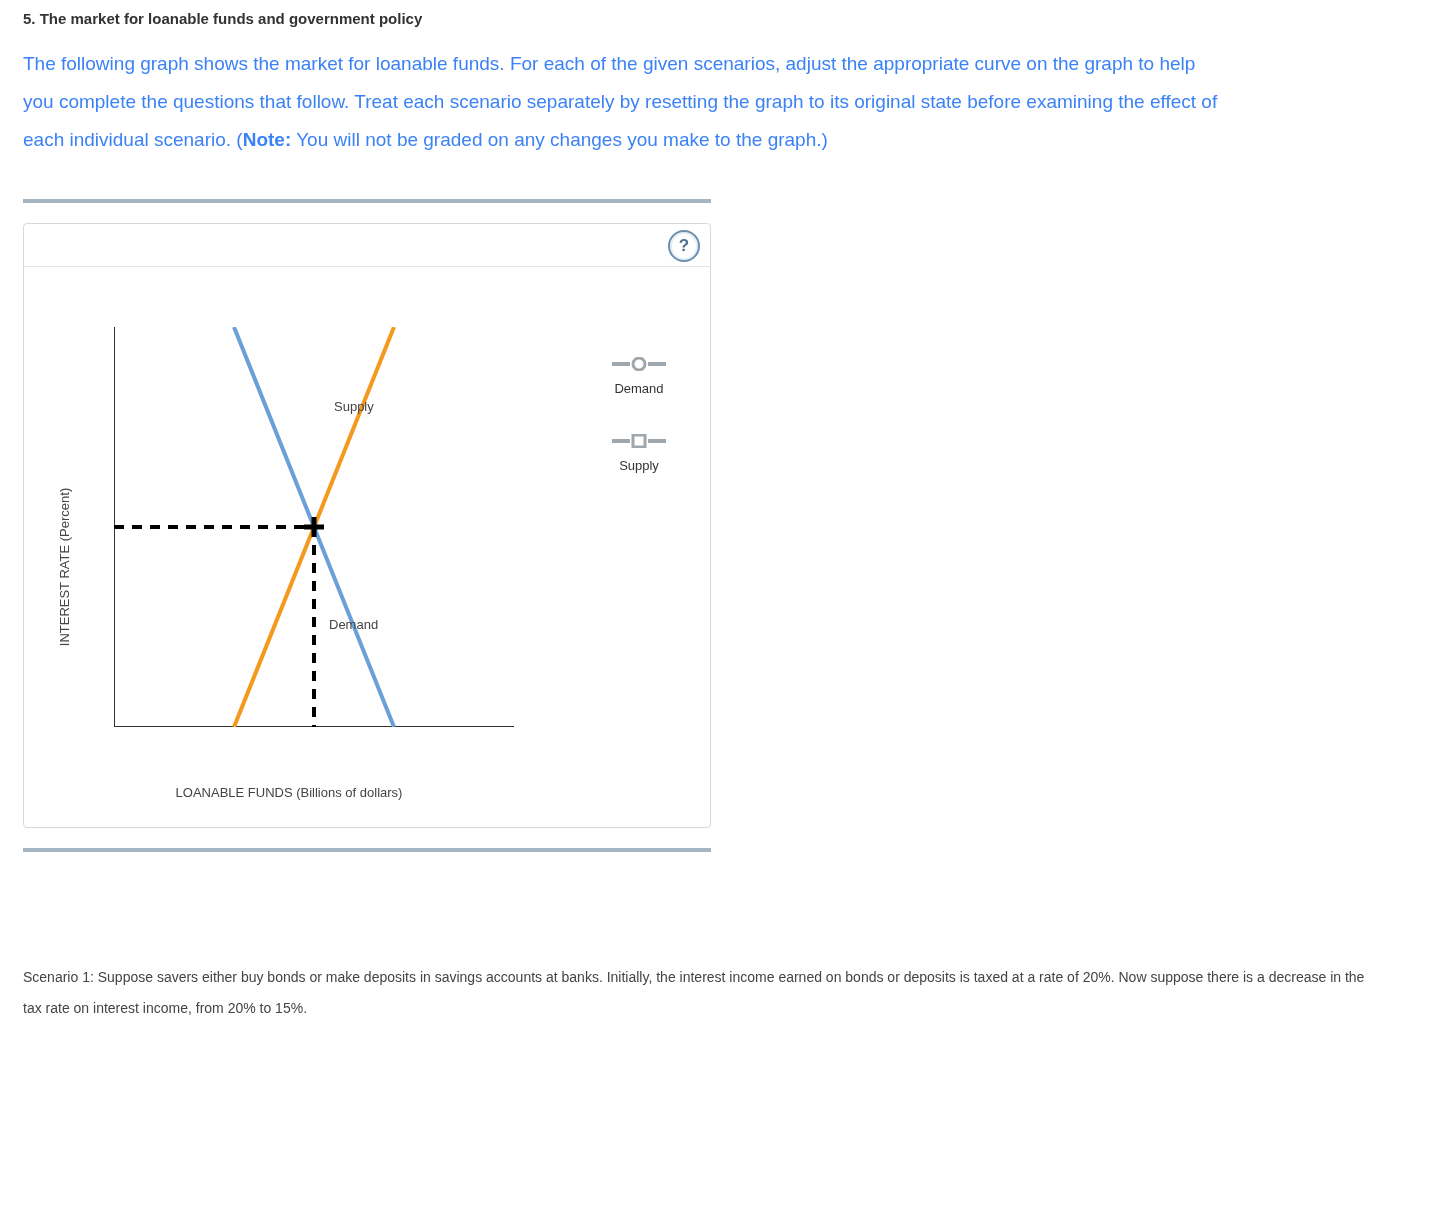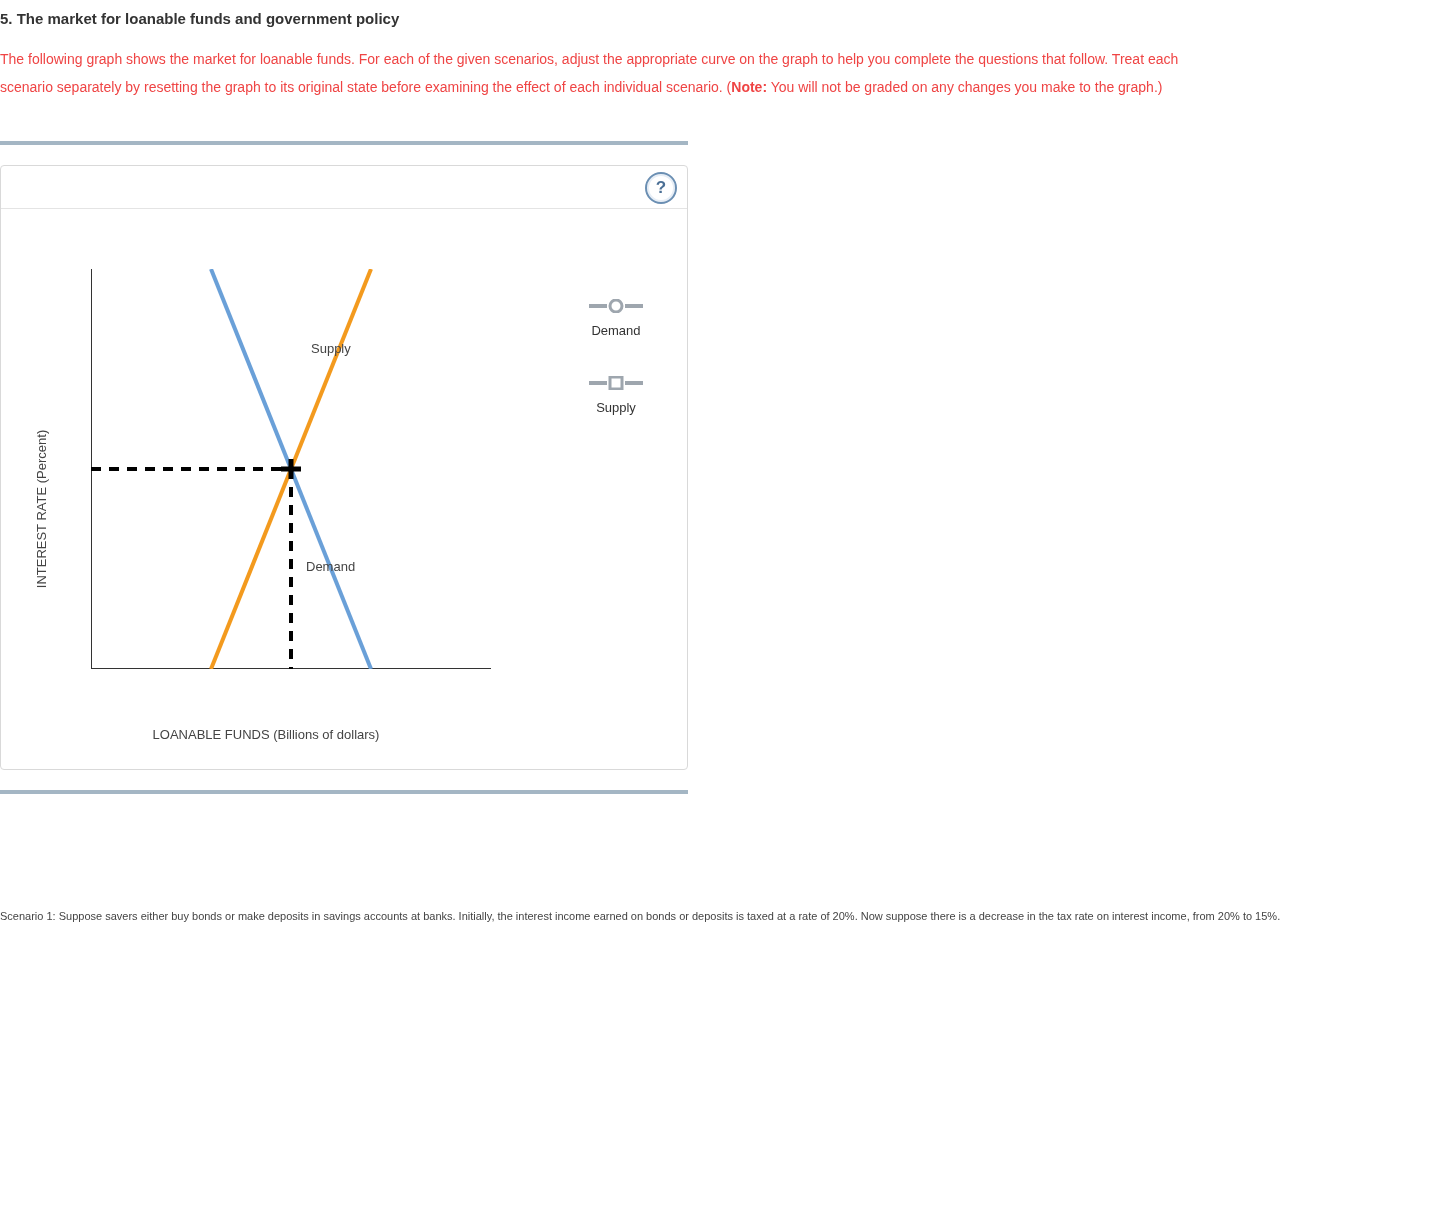--- a/index.html
+++ b/index.html
@@ -5,33 +5,33 @@
   html, body {
     margin: 0;
     padding: 0;
     background: #ffffff;
     font-family: Verdana, Geneva, sans-serif;
     color: #333333;
     font-size: 14px;
   }
   .page {
     width: 1455px;
-    padding: 10px 10px 40px 0;
+    padding: 10px 10px 40px 23px;
     box-sizing: border-box;
   }
   .q-title {
     font-weight: bold;
     color: #333;
     font-size: 15px;
     margin: 0 0 18px 0;
   }
   .intro {
     line-height: 2.0;
-    color: #ef4444;
-    font-size: 14px;
+    color: #3b82f6;
+    font-size: 19px;
     max-width: 1200px;
   }
   .intro .bold { font-weight: bold; }
   .graph-block {
     margin-top: 40px;
     width: 688px;
   }
   .hr-bar {
     height: 4px;
     background: #a4b6c4;
@@ -126,21 +126,21 @@
   .legend-text {
     text-align:center;
     font-size:13px;
     color:#333;
   }
   .scenario {
     margin-top: 110px;
     line-height: 2.2;
     color:#444;
     max-width:1350px;
-    font-size:11px;
+    font-size:14px;
   }
 </style>
 </head>
 <body>
 
 <div class="page">
 
   <div class="q-title">
     <span>5.</span>
     <span>The market for loanable funds and government policy</span>

